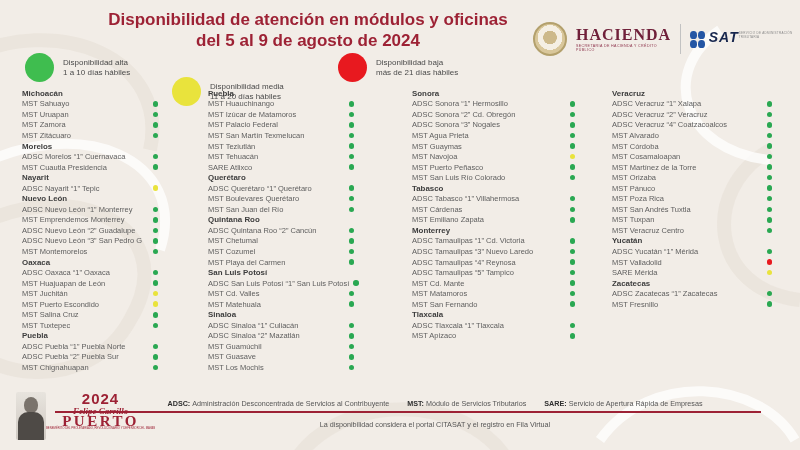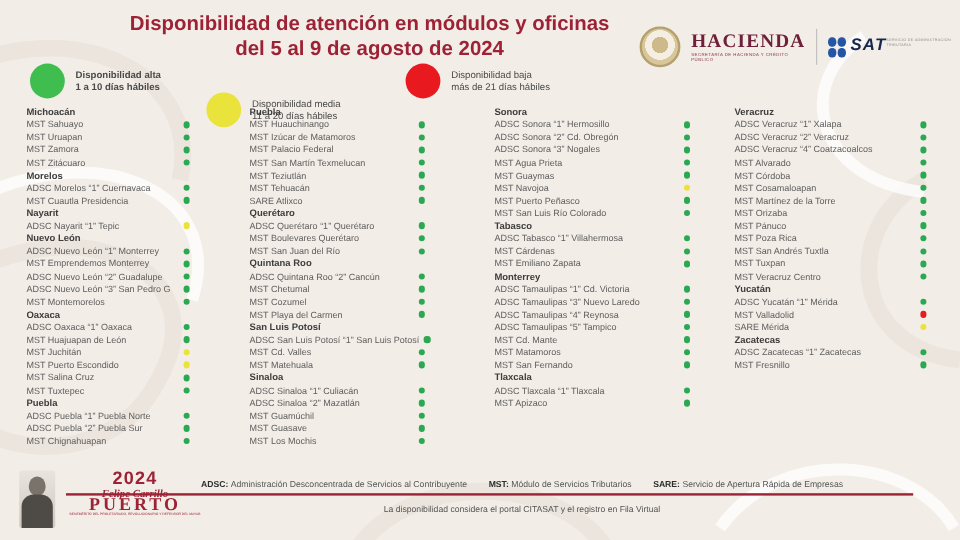--- a/index.html
+++ b/index.html
@@ -50,21 +50,21 @@
   .dot{width:5.5px;height:5.5px;border-radius:50%;flex:none;margin-left:4px}
 
   
   .footer-defs{position:absolute;top:399px;left:105px;width:660px;text-align:center;font-size:7.2px;color:#555;white-space:nowrap}
   .footer-defs .def{margin:0 9px}
   .footer-defs .abbr{font-weight:bold;color:#2e2e2e}
   .footer-line{position:absolute;top:411px;left:55px;width:706px;height:2px;background:#9d2235}
   .footer-note{position:absolute;top:420px;left:105px;width:660px;text-align:center;font-size:7.2px;color:#555}
 
   
-  .felipe{position:absolute;left:16px;top:392px;display:flex;gap:12px;align-items:flex-start}
+  .felipe{position:absolute;left:16px;top:392px;display:flex;gap:0;align-items:flex-start}
   .portrait{width:30px;height:48px;flex:none;border-radius:2px;overflow:hidden;position:relative;
     background:linear-gradient(180deg,#e8e4de 0%,#cfc9c2 100%)}
   .portrait .head{position:absolute;left:8px;top:5px;width:14px;height:16px;border-radius:50% 50% 45% 45%;background:#7a736c}
   .portrait .bust{position:absolute;left:2px;top:20px;width:26px;height:28px;border-radius:10px 10px 0 0;background:#4e4a46}
   .felipe-text{color:#9d2235;text-align:center;line-height:1}
   .f-2024{font-size:15px;font-weight:bold;letter-spacing:1px;line-height:14px}
   .f-name{font-family:"Liberation Serif",serif;font-style:italic;font-weight:bold;font-size:9px;line-height:10px}
   .f-puerto{font-family:"Liberation Serif",serif;font-weight:bold;font-size:15px;letter-spacing:2.5px;line-height:10px}
   .f-small{font-size:2.8px;line-height:3.4px;margin-top:1px;color:#9d2235}
 </style>
@@ -105,21 +105,21 @@
         <i></i>
       </span>
     <div class="sat-text">
       <span class="sat-word">SAT</span>
       <span class="sat-sub">SERVICIO DE ADMINISTRACIÓN TRIBUTARIA</span>
     </div>
   </div>
 </div>
 
 <div id="legend">
-    <div class="legend-item" style="left: 25px; font-weight: bold;">
+    <div class="legend-item" style="left: 25px;">
       <span class="legend-circle" style="background: rgb(63, 189, 79);"></span>
       <div class="legend-label">
         <div>Disponibilidad alta</div>
         <div>1 a 10 días hábiles</div>
       </div>
     </div>
     <div class="legend-item" style="left: 172px; margin-top: 24px;">
       <span class="legend-circle" style="background: rgb(233, 227, 60);"></span>
       <div class="legend-label">
         <div>Disponibilidad media</div>

